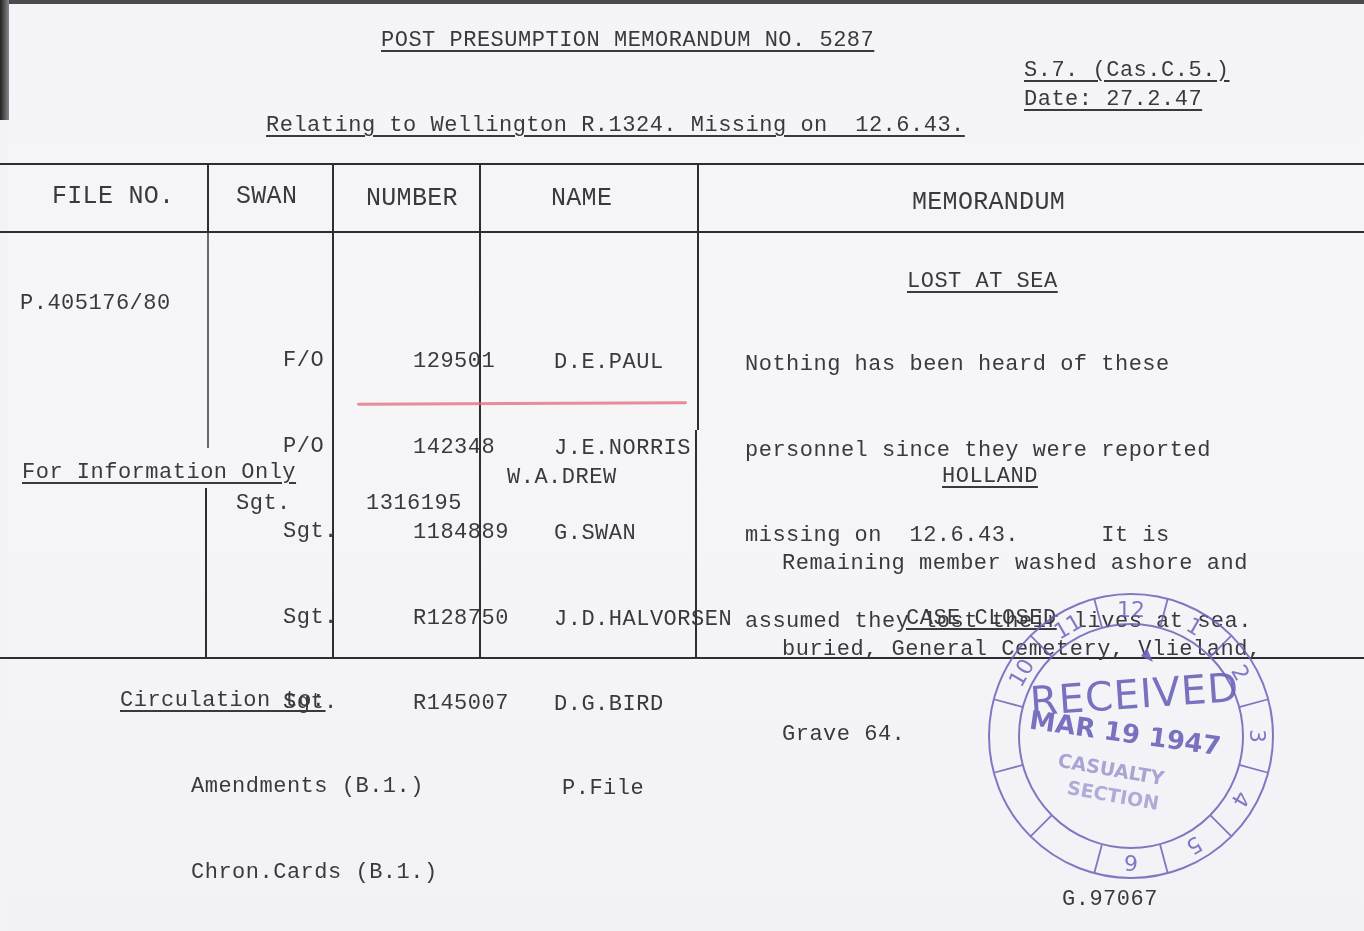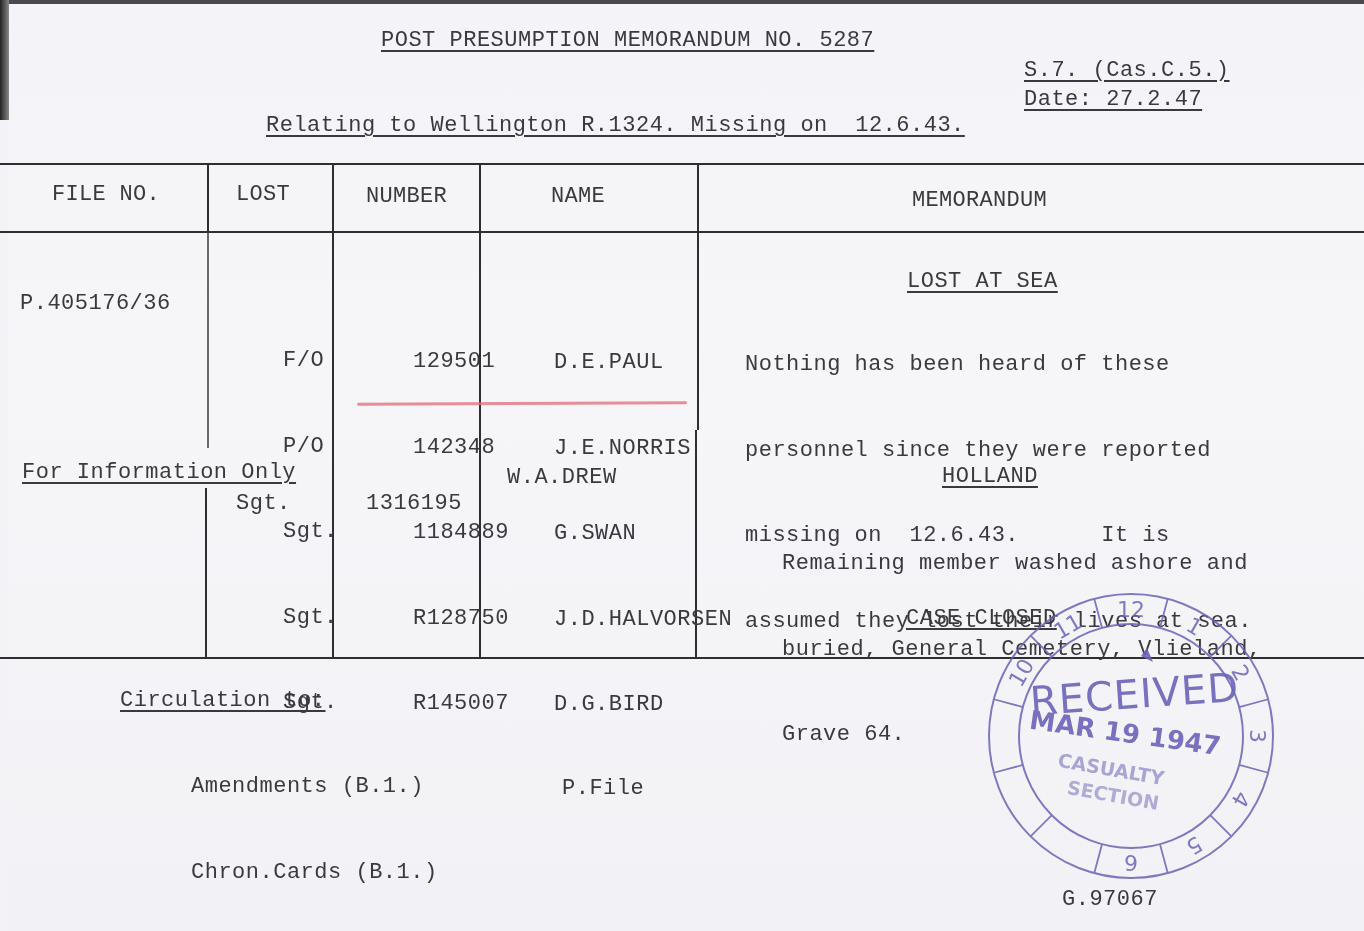--- a/index.html
+++ b/index.html
@@ -11,21 +11,21 @@
     }
     .page {
       position: absolute; left: 8px; top: 4px; width: 1356px; height: 927px;
       background: linear-gradient(180deg, #f4f4f8 0%, #f6f6f9 40%, #f2f2f6 100%);
     }
     .topshade { position: absolute; left: 0; top: 0; width: 1364px; height: 5px; background: #4a4a4e; }
     .leftshade { position: absolute; left: 0; top: 0; width: 9px; height: 120px; background: linear-gradient(90deg,#222 0%, #888 100%); }
     .abs { position: absolute; white-space: pre; }
     .u { text-decoration: underline; text-underline-offset: 4px; text-decoration-thickness: 2px; }
     .t22 { font-size: 22px; letter-spacing: 0.5px; }
-    .t21 { font-size: 22px; letter-spacing: 0.3px; }
+    .t21 { font-size: 25px; letter-spacing: 0.3px; }
     .hline { position: absolute; height: 2px; background: #2e2e32; }
     .vline { position: absolute; width: 2px; background: #2e2e32; }
     .lines { line-height: 28.5px; margin-left: 47px; }
     .redmark { position: absolute; height: 3px; background: #e06a78; opacity: 0.75; border-radius: 2px; }
     .stamp {
       position: absolute; left: 985px; top: 590px; width: 292px; height: 292px;
     }
     .stamp svg text { font-family: "DejaVu Sans", sans-serif; }
   </style>
 </head>
@@ -45,26 +45,26 @@
 <div class="hline" style="left:0; top:657px; width:1364px;"></div>
 <div class="vline" style="left:207px; top:165px; height:66px;"></div>
 <div class="vline" style="left:207px; top:233px; height:215px; opacity:0.7;"></div>
 <div class="vline" style="left:205px; top:488px; height:169px;"></div>
 <div class="vline" style="left:332px; top:165px; height:492px;"></div>
 <div class="vline" style="left:479px; top:165px; height:492px;"></div>
 <div class="vline" style="left:697px; top:165px; height:265px;"></div>
 <div class="vline" style="left:695px; top:430px; height:227px;"></div>
 
 <div class="abs t21" style="left:52px; top:182px;">FILE NO.</div>
-<div class="abs t21" style="left:236px; top:182px;">LOST</div>
+<div class="abs t21" style="left:236px; top:182px;">SWAN</div>
 <div class="abs t21" style="left:366px; top:184px;">NUMBER</div>
 <div class="abs t21" style="left:551px; top:184px;">NAME</div>
 <div class="abs t21" style="left:912px; top:188px;">MEMORANDUM</div>
 
-<div class="abs t22" style="left:20px; top:291px;">P.405176/36</div>
+<div class="abs t22" style="left:20px; top:291px;">P.405176/80</div>
 
 <div class="abs t22 lines" style="left:236px; top:290px;">
   <div>F/O</div>
   <div>P/O</div>
   <div>Sgt.</div>
   <div>Sgt.</div>
   <div>Sgt.</div>
 </div>
 
 <div class="abs t22 lines" style="left:366px; top:291px;">

